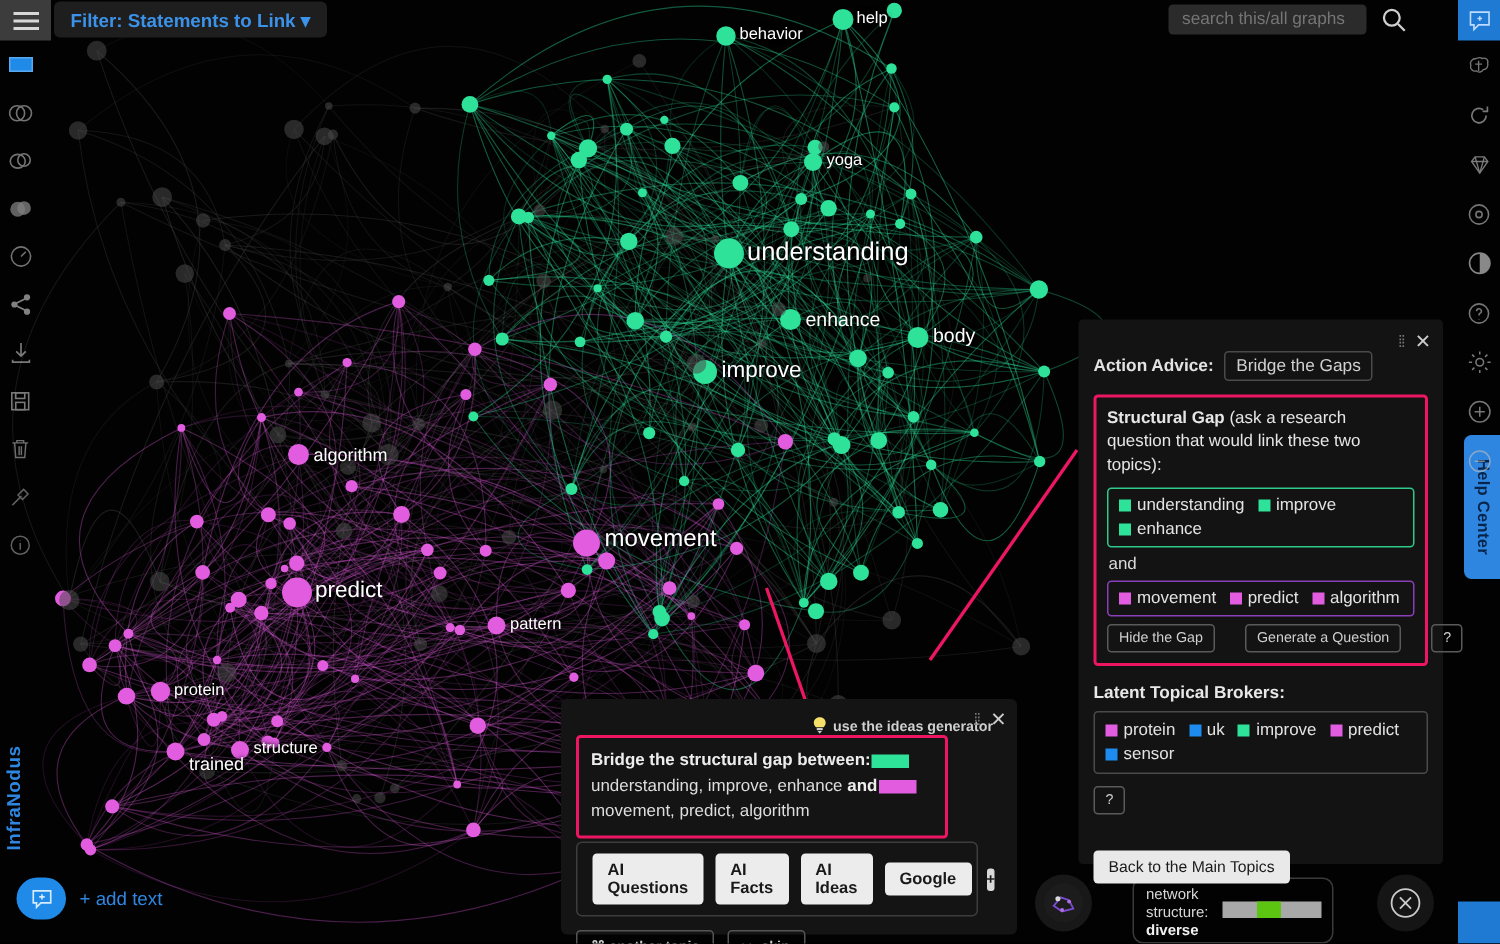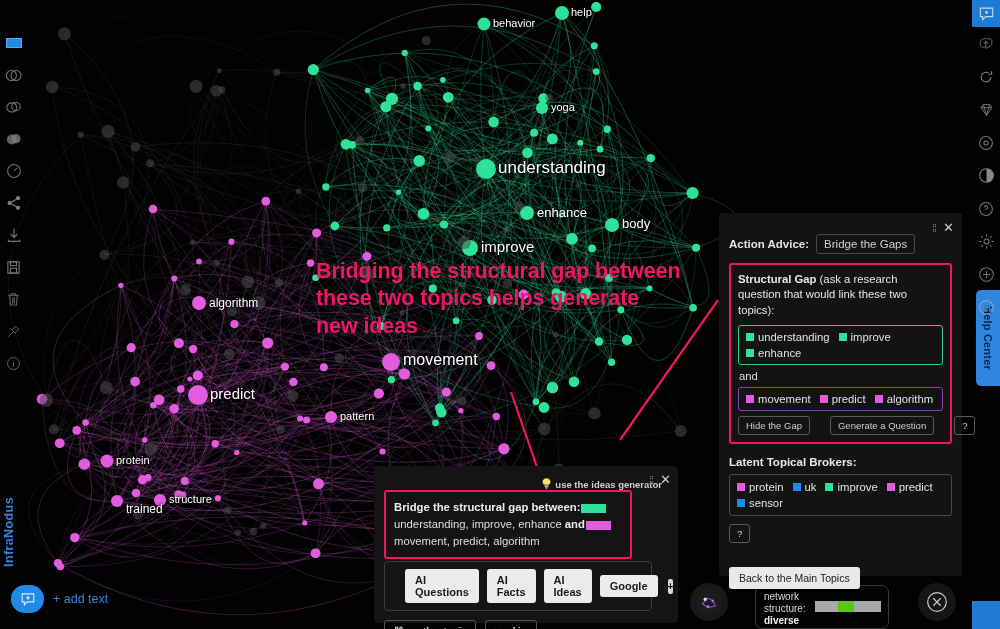--- a/index.html
+++ b/index.html
@@ -152,21 +152,21 @@
     border: 2px solid #ee1663; border-radius: 3px; padding: 7px 8px;
     color: #dedede; font-size: 11.3px; line-height: 1.52; width: 248px;
   }
   #bridge-text-box b { font-weight: bold; color: #ededed; }
   .inline-sw { display: inline-block; width: 25px; height: 9px; vertical-align: middle; margin: 0 1px; }
   #ideas-hint {
     display: flex; align-items: center; justify-content: flex-end; gap: 4px;
     color: #cfcfcf; font-size: 9.5px; font-weight: bold; margin: 3px 6px 0 0;
   }
   #ai-btn-group {
-    border: 1px solid #3d3d3d; border-radius: 4px; padding: 7px 20px;
+    border: 1px solid #3d3d3d; border-radius: 4px; padding: 7px 10px;
     display: flex; align-items: center; gap: 8px; margin-top: 2px; width: 268px;
   }
   .ai-btn {
     background: #ececec; color: #191919; font-size: 11px; font-weight: bold;
     padding: 5px 10px; border-radius: 3px; cursor: pointer;
   }
   #ai-plus {
     background: #d8d8d8; color: #191919; font-size: 10px; font-weight: bold;
     width: 15px; height: 15px; border-radius: 2px; display: flex;
     align-items: center; justify-content: center; cursor: pointer; margin-left: 2px;
@@ -1227,27 +1227,41 @@
         <div class="node-label" style="left: 209px; top: 296px; font-size: 12px;">algorithm</div>
         <div class="node-label" style="left: 403px; top: 351px; font-size: 16px;">movement</div>
         <div class="node-label" style="left: 210px; top: 385px; font-size: 15px;">predict</div>
         <div class="node-label" style="left: 340px; top: 410px; font-size: 11px;">pattern</div>
         <div class="node-label" style="left: 116px; top: 454px; font-size: 11px;">protein</div>
         <div class="node-label" style="left: 126px; top: 502px; font-size: 12px;">trained</div>
         <div class="node-label" style="left: 169px; top: 493px; font-size: 11px;">structure</div>
       </div>
   </div>
 
-  <div id="overlay-message">Bridging the structural gap between these two topics helps generate new ideas</div>
 
   <svg style="position:absolute;inset:0;width:1000px;height:629px;pointer-events:none;z-index:20">
     <line x1="511" y1="392" x2="538" y2="470" stroke="#ee1663" stroke-width="2.2"></line>
     <line x1="620" y1="440" x2="718" y2="300" stroke="#ee1663" stroke-width="2.2"></line>
   </svg>
 
+  <div id="top-bar">
+    <div id="hamburger-btn">
+      <span></span>
+        <span></span>
+        <span></span>
+    </div>
+    <div id="filter-chip">Filter: Statements to Link  ▾</div>
+    <div id="search-wrap">
+      <input id="search-input" type="text" placeholder="search this/all graphs" style="">
+      <svg id="search-icon-btn" viewBox="0 0 24 24" fill="none" stroke="#cfcfcf" stroke-width="2">
+        <circle cx="10.5" cy="10.5" r="7"></circle>
+          <line x1="16" y1="16" x2="22" y2="22"></line>
+      </svg>
+    </div>
+  </div>
 
   <div id="left-rail">
     <div class="rail-icon active">
       <div style="width:16px;height:10px;background:#1f8ae8;border:1px solid #5aa9ef;"></div>
     </div>
     <div class="rail-icon">
       <svg width="17" height="15" viewBox="0 0 20 18" fill="none" stroke="#b9b9b9" stroke-width="1.3">
         <ellipse cx="7.5" cy="9" rx="6" ry="6"></ellipse>
           <ellipse cx="13" cy="9" rx="6" ry="6"></ellipse>
       </svg>

